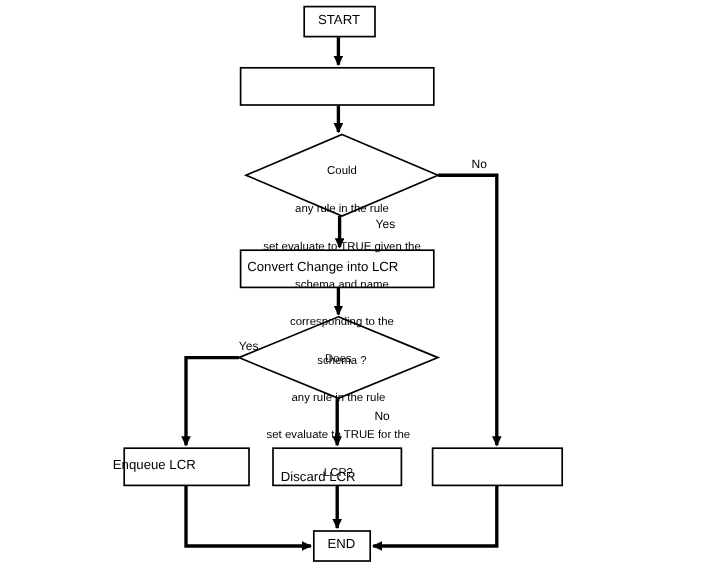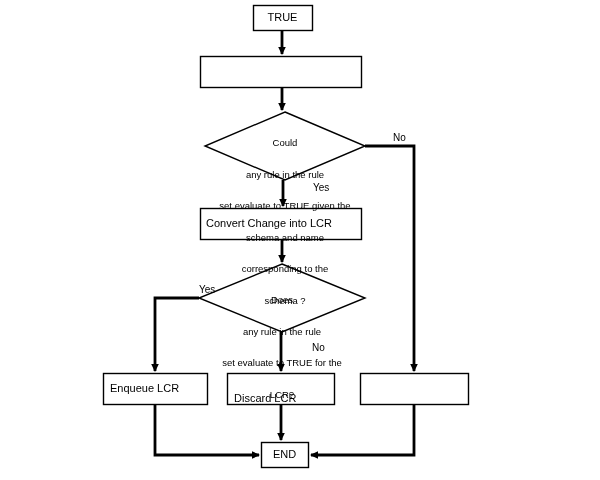--- a/index.html
+++ b/index.html
@@ -98,42 +98,42 @@
 
     <line x1="281" y1="332" x2="281" y2="371" stroke="#000000" stroke-width="2.8" marker-end="url(#arrowhead)"></line>
 
     <path d="M155,405 L155,455 L259,455" fill="none" stroke="#000000" stroke-width="2.8" marker-end="url(#arrowhead)"></path>
 
     <line x1="281" y1="405" x2="281" y2="440" stroke="#000000" stroke-width="2.8" marker-end="url(#arrowhead)"></line>
 
     <path d="M414,405 L414,455 L311,455" fill="none" stroke="#000000" stroke-width="2.8" marker-end="url(#arrowhead)"></path>
   </svg>
 
-  <div class="node-label term-label" style="left:253px; top:11px; width:59px;">TRUE</div>
+  <div class="node-label term-label" style="left:253px; top:11px; width:59px;">START</div>
 
 
   <div class="node-label diamond-label" style="left:190px; top:117px; width:190px;">
     <div>Could</div>
     <div>any rule in the rule</div>
     <div>set evaluate to TRUE given the</div>
     <div>schema and name</div>
     <div>corresponding to the</div>
     <div>schema ?</div>
   </div>
 
   <div class="node-label box-label" style="left:206px; top:217px; width:152px;">Convert Change into LCR</div>
 
   <div class="node-label diamond-label" style="left:187px; top:274px; width:190px;">
     <div>Does</div>
     <div>any rule in the rule</div>
     <div>set evaluate to TRUE for the</div>
     <div>LCR?</div>
   </div>
 
-  <div class="node-label box-label" style="left:110px; top:382px; width:83px;">Enqueue LCR</div>
+  <div class="node-label box-label" style="left:94px; top:382px; width:83px;">Enqueue LCR</div>
 
   <div class="node-label box-label" style="left:234px; top:392px; width:98px;">Discard LCR</div>
 
 
   <div class="node-label term-label" style="left:261px; top:448px; width:47px;">END</div>
 
   <div class="node-label edge-label" style="left:369px; top:132px;">No</div>
 
   <div class="node-label edge-label" style="left:289px; top:182px;">Yes</div>
 

